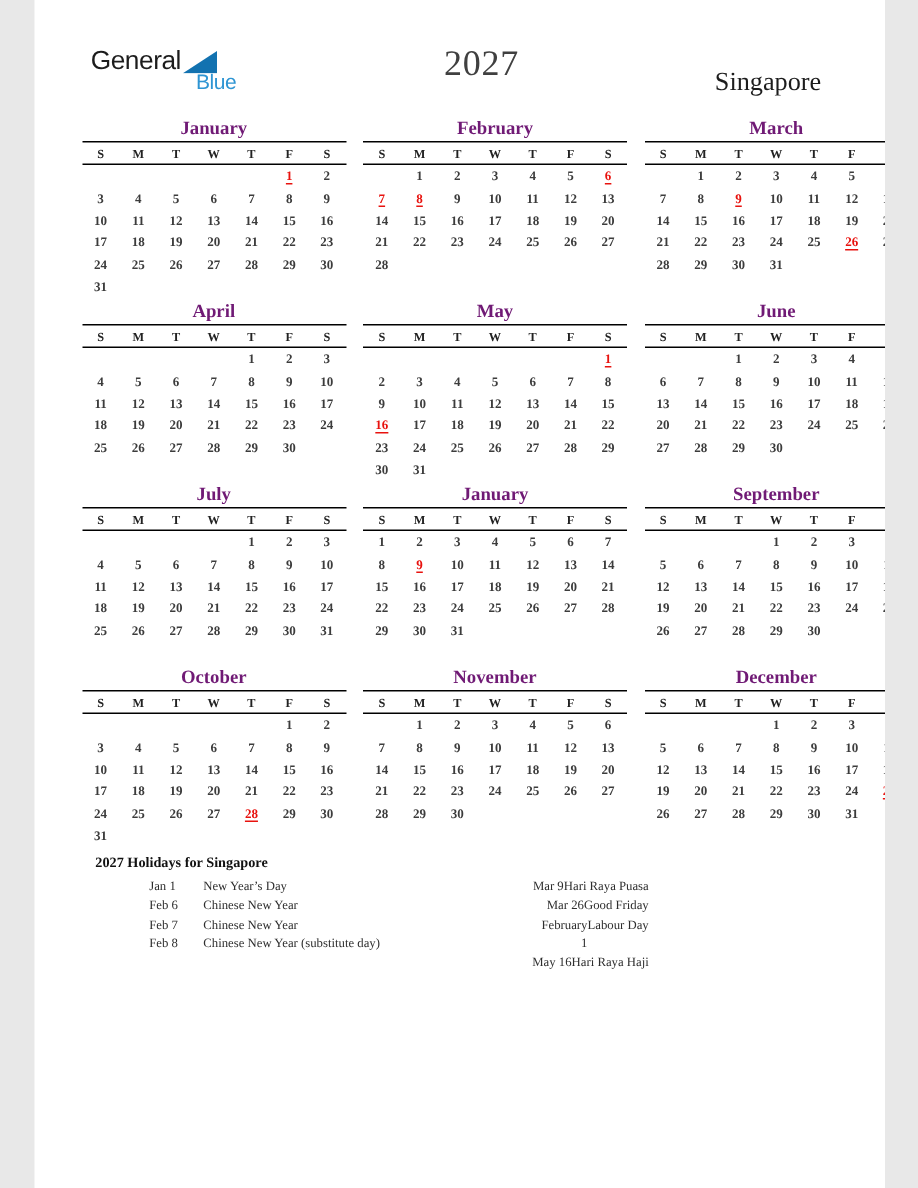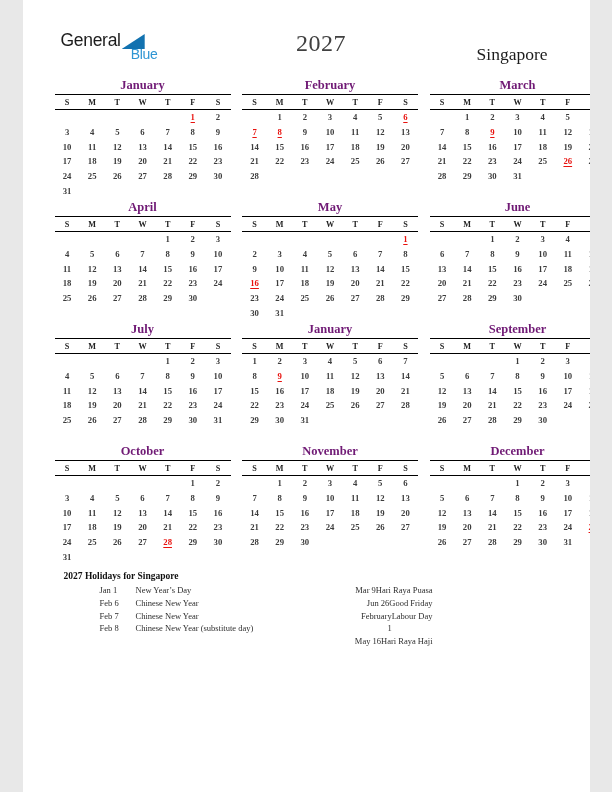--- a/index.html
+++ b/index.html
@@ -783,19 +783,19 @@
 
   <div class="holiday-columns">
       <div class="hol-col hol-col-0">
         <div class="holiday-row"><span class="hdate">Jan 1</span><span class="hname">New Year’s Day</span></div>
         <div class="holiday-row"><span class="hdate">Feb 6</span><span class="hname">Chinese New Year</span></div>
         <div class="holiday-row"><span class="hdate">Feb 7</span><span class="hname">Chinese New Year</span></div>
         <div class="holiday-row"><span class="hdate">Feb 8</span><span class="hname">Chinese New Year (substitute day)</span></div>
       </div>
       <div class="hol-col hol-col-1">
         <div class="holiday-row"><span class="hdate">Mar 9</span><span class="hname">Hari Raya Puasa</span></div>
-        <div class="holiday-row"><span class="hdate">Jun 26</span><span class="hname">Good Friday</span></div>
+        <div class="holiday-row"><span class="hdate">Mar 26</span><span class="hname">Good Friday</span></div>
         <div class="holiday-row"><span class="hdate">February 1</span><span class="hname">Labour Day</span></div>
         <div class="holiday-row"><span class="hdate">May 16</span><span class="hname">Hari Raya Haji</span></div>
       </div>
     </div>
 
 </div>
 
 </body></html>

